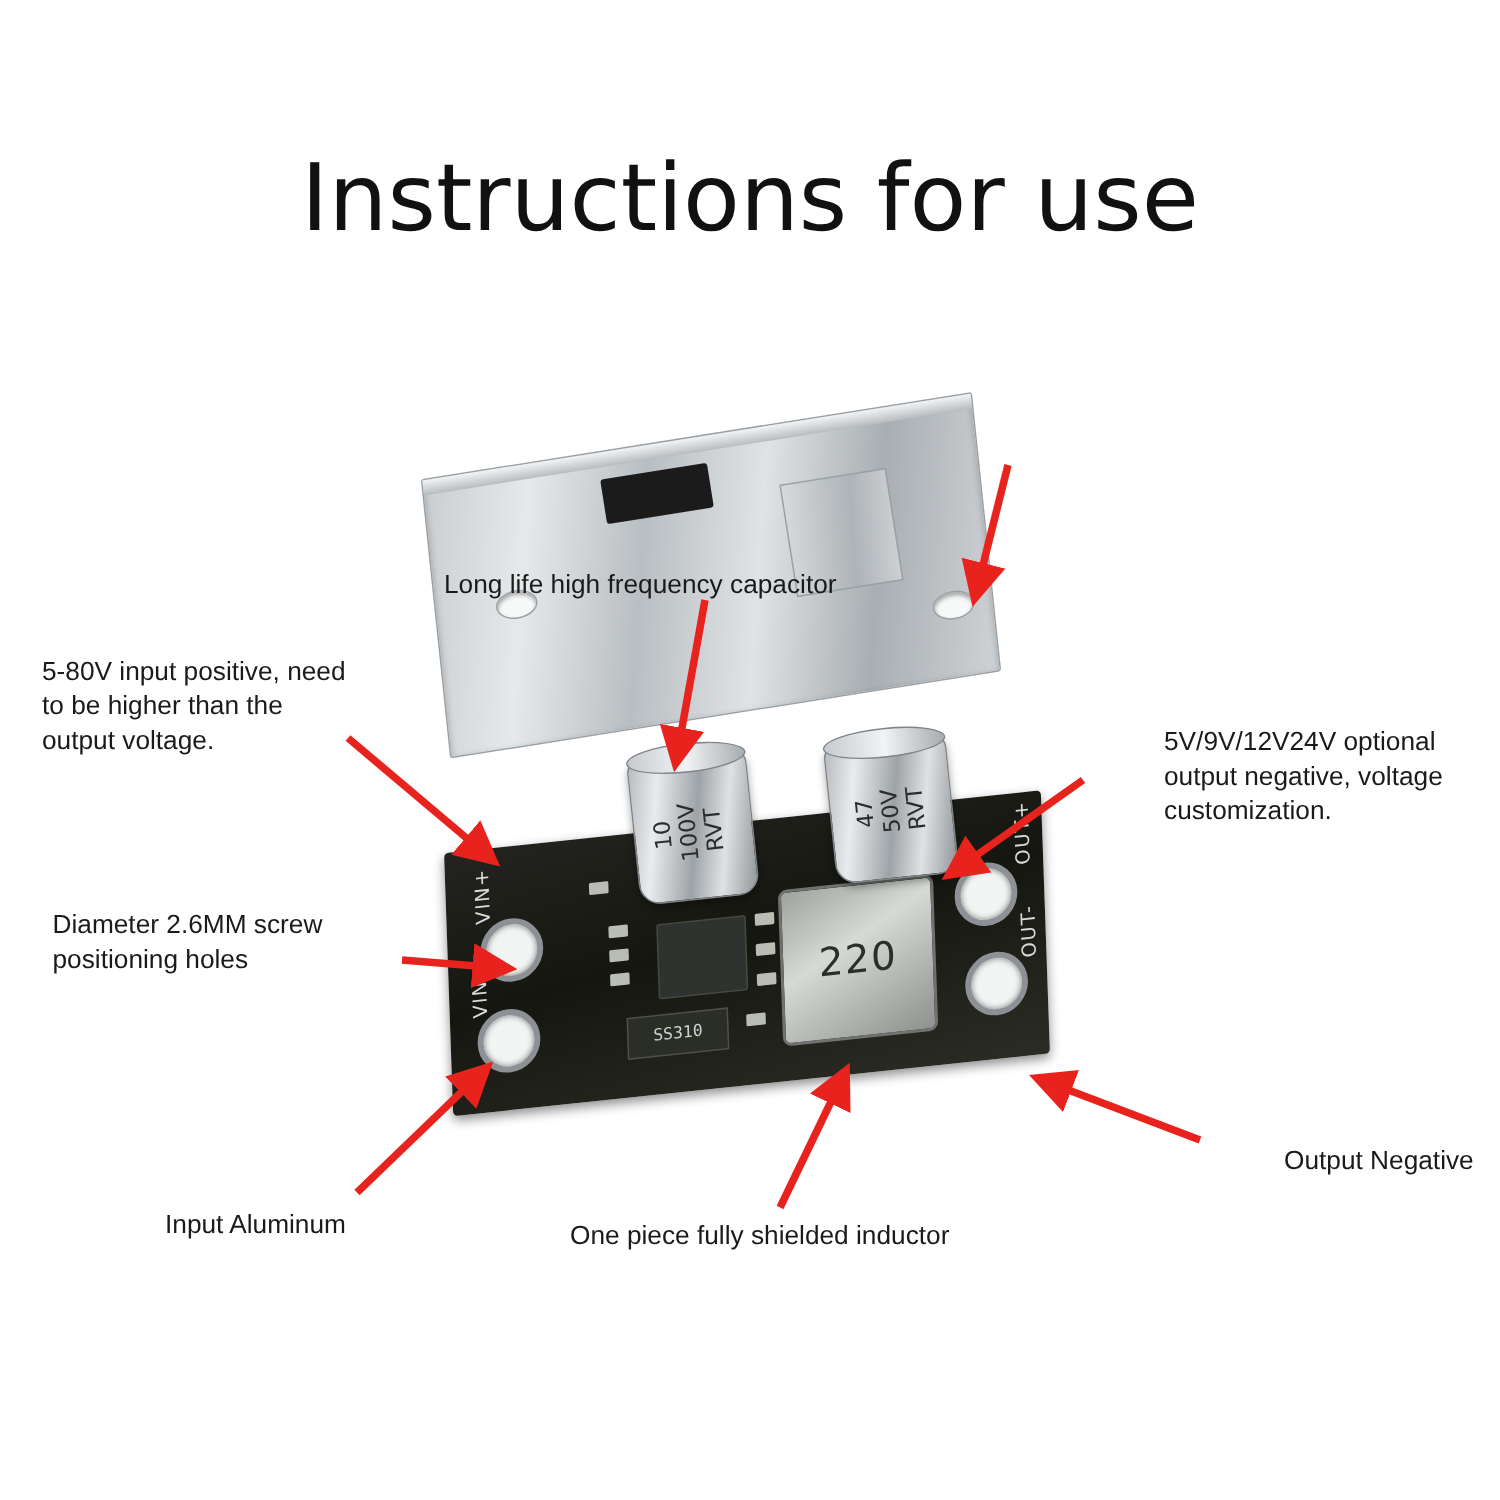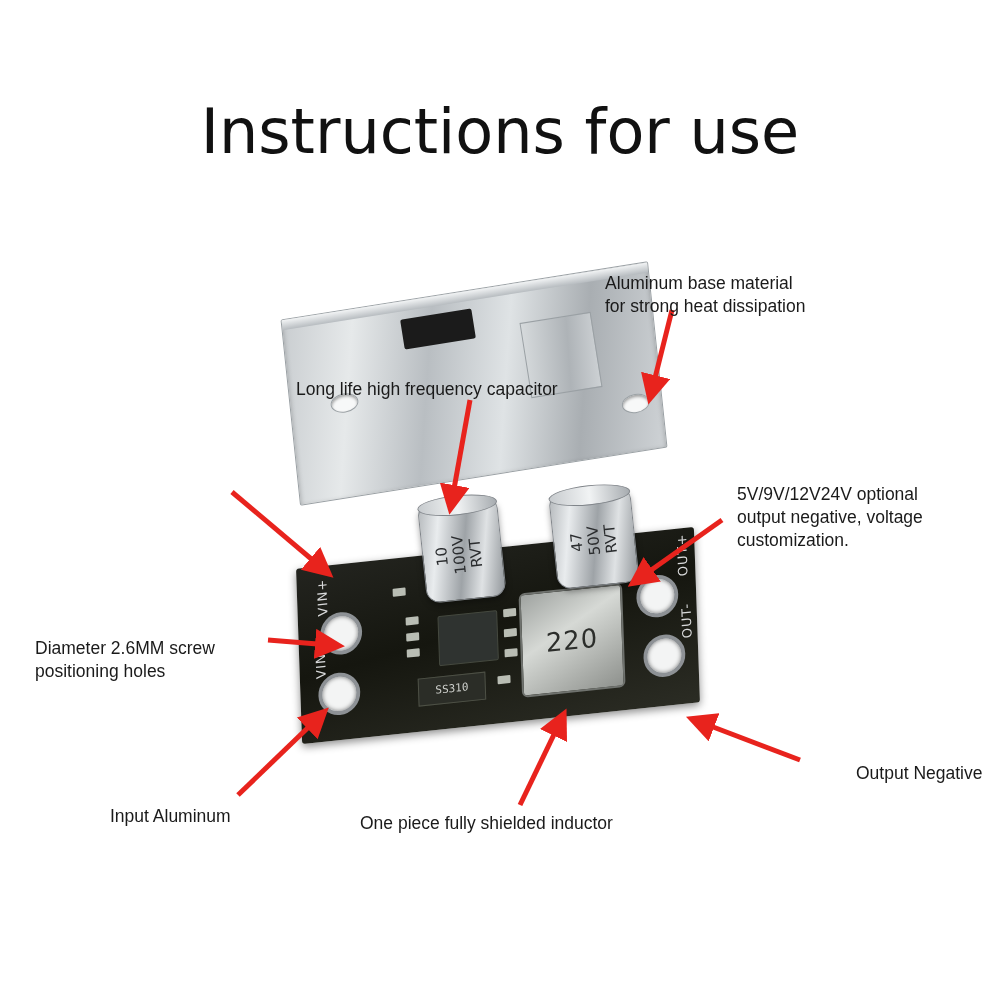--- a/index.html
+++ b/index.html
@@ -292,32 +292,33 @@
       <path d="M268,640 L330,645"></path>
 
       <path d="M238,795 L318,718"></path>
 
       <path d="M520,805 L560,722"></path>
 
       <path d="M800,760 L700,722"></path>
     </g>
   </svg>
 
-  <div class="callout" style="left:605px; top:272px;">Aluminum base material
-for strong heat dissipation</div>
 
   <div class="callout" style="left:260px; top:378px;margin-left:36px;">Long life high frequency capacitor</div>
 
-
-  <div class="callout" style="left:737px; top:483px;">5V/9V/12V24V optional
+  <div class="callout" style="left:28px; top:436px;">5-80V input positive, need
+to be higher than the
+output voltage.</div>
+
+  <div class="callout" style="left:776px; top:483px;">5V/9V/12V24V optional
 output negative, voltage
 customization.</div>
 
-  <div class="callout" style="left:35px; top:605px;margin-top:32px;">Diameter 2.6MM screw
+  <div class="callout" style="left:35px; top:605px;">Diameter 2.6MM screw
 positioning holes</div>
 
   <div class="callout" style="left:110px; top:805px;">Input Aluminum</div>
 
-  <div class="callout" style="left:360px; top:812px;">One piece fully shielded inductor</div>
+  <div class="callout" style="left:380px; top:812px;">One piece fully shielded inductor</div>
 
   <div class="callout" style="left:856px; top:762px;">Output Negative</div>
 
 </div>
 
 </body></html>

